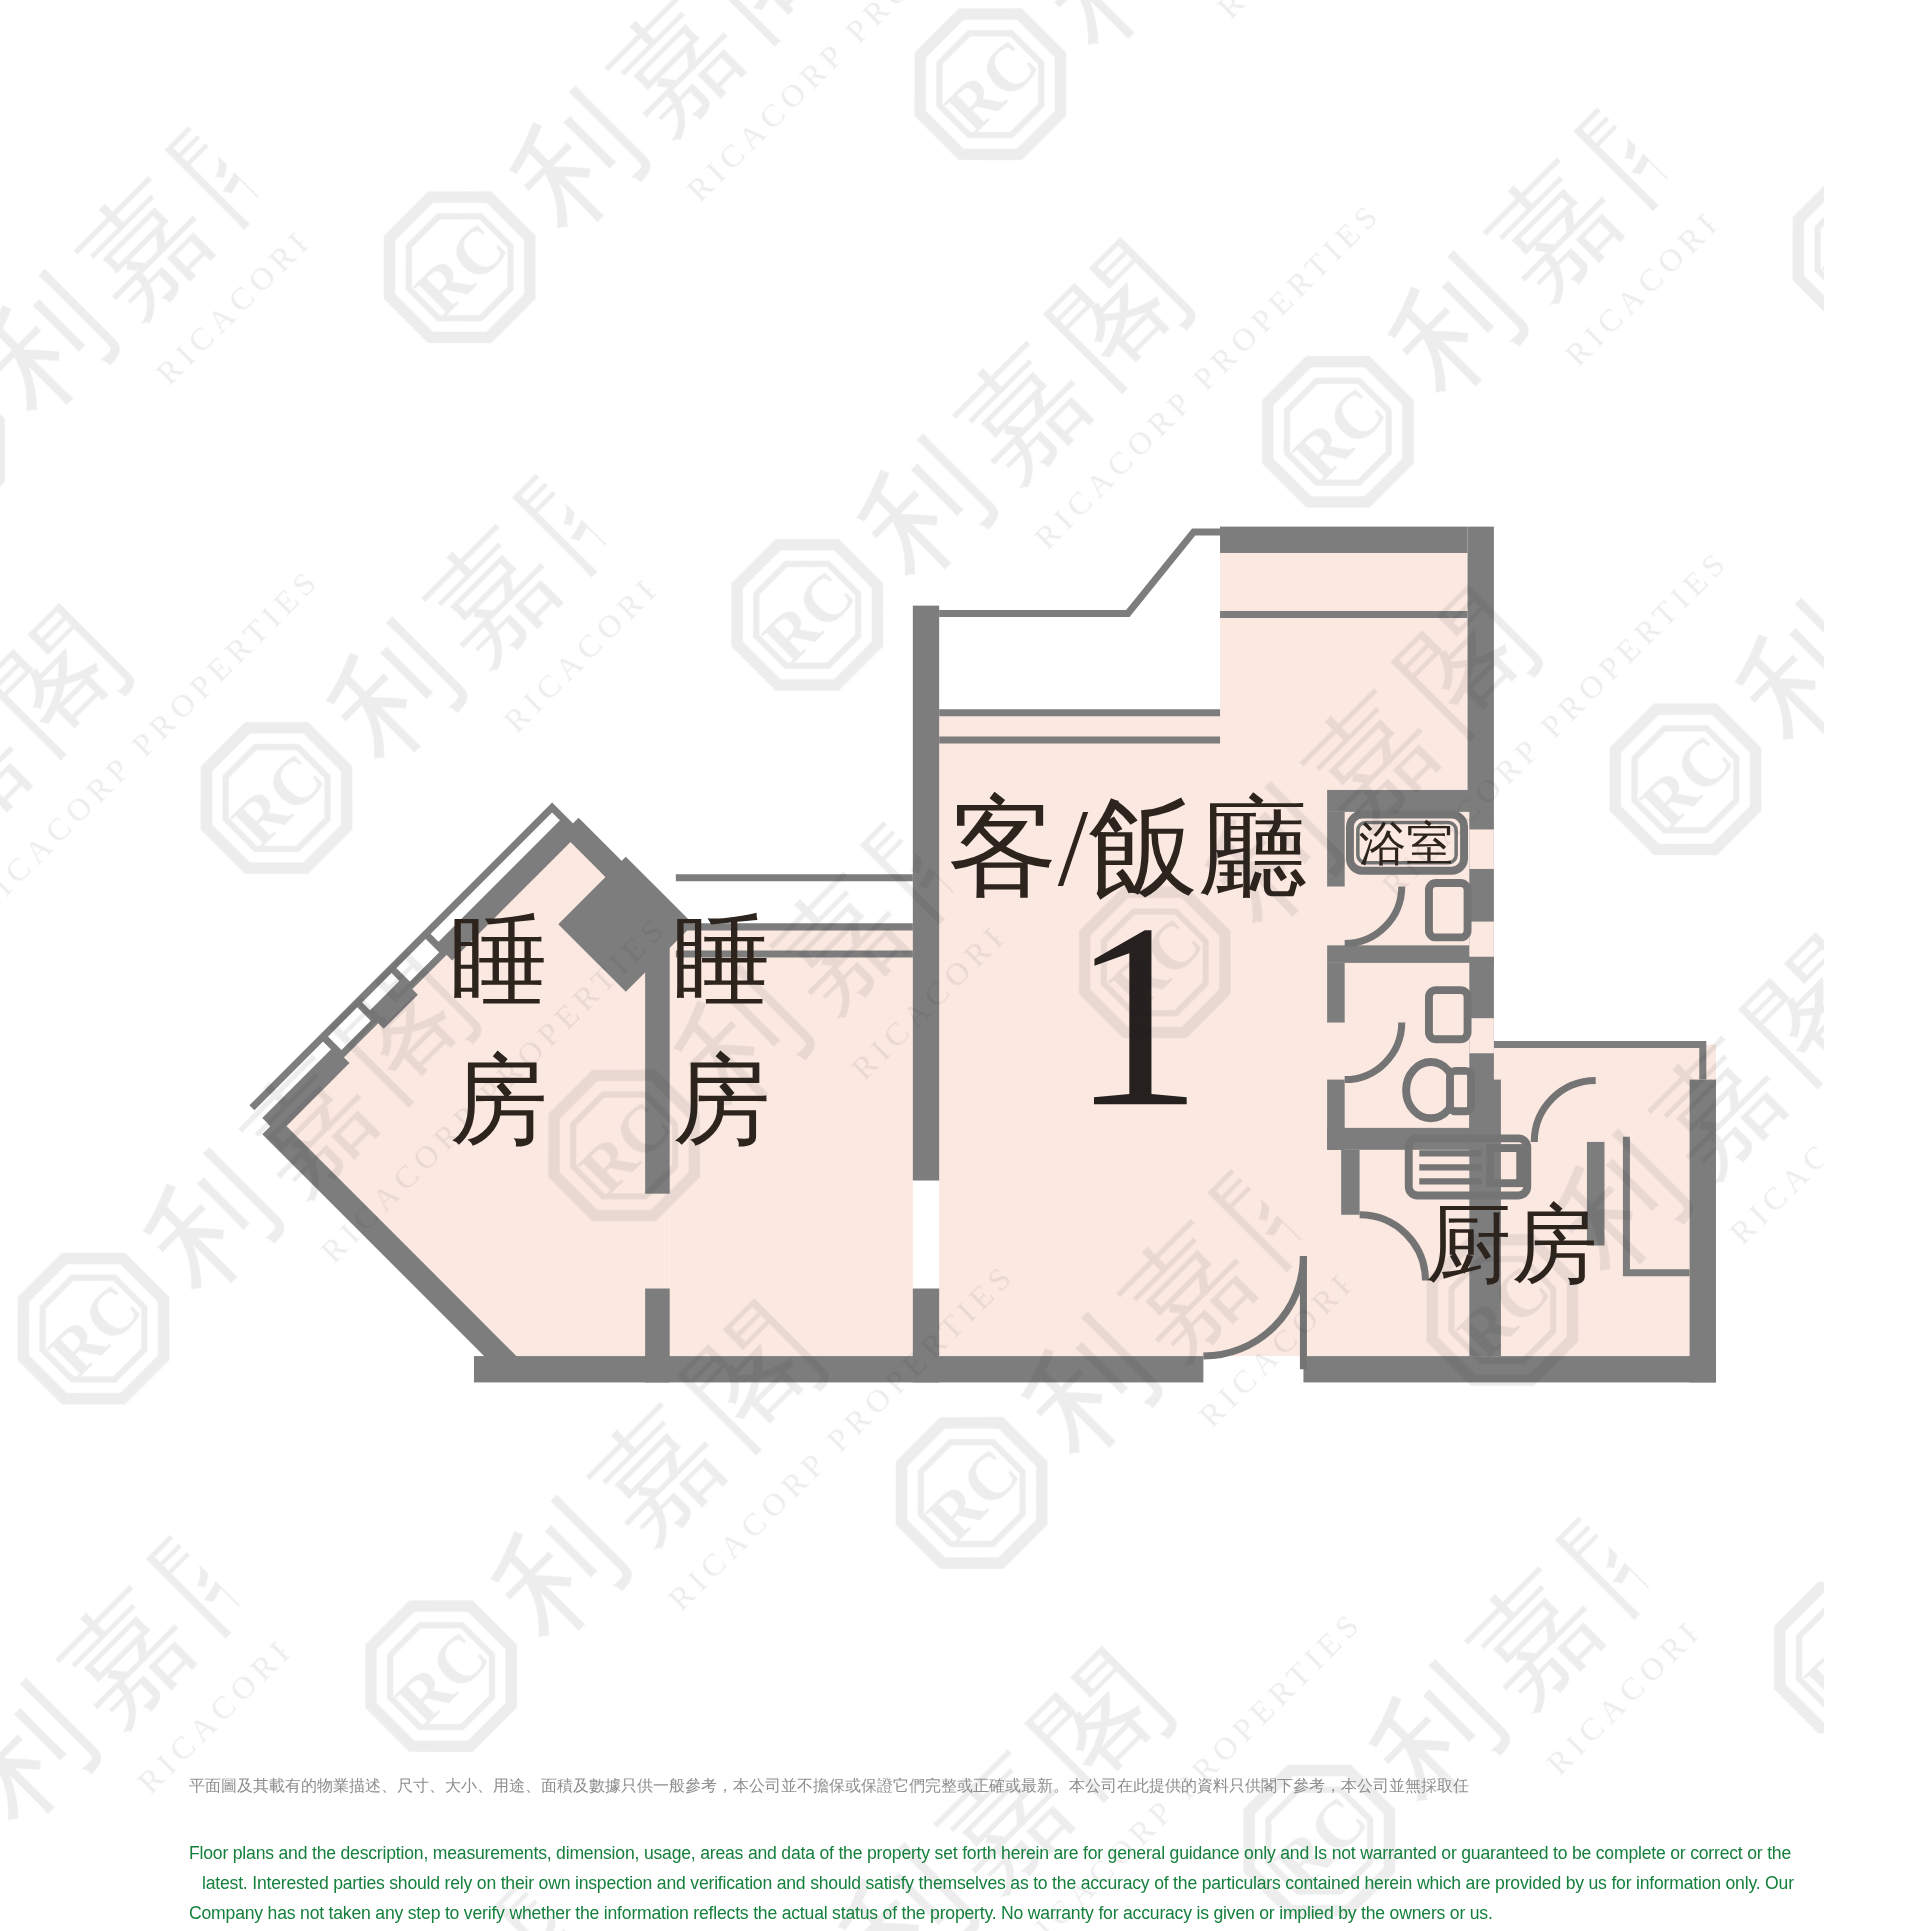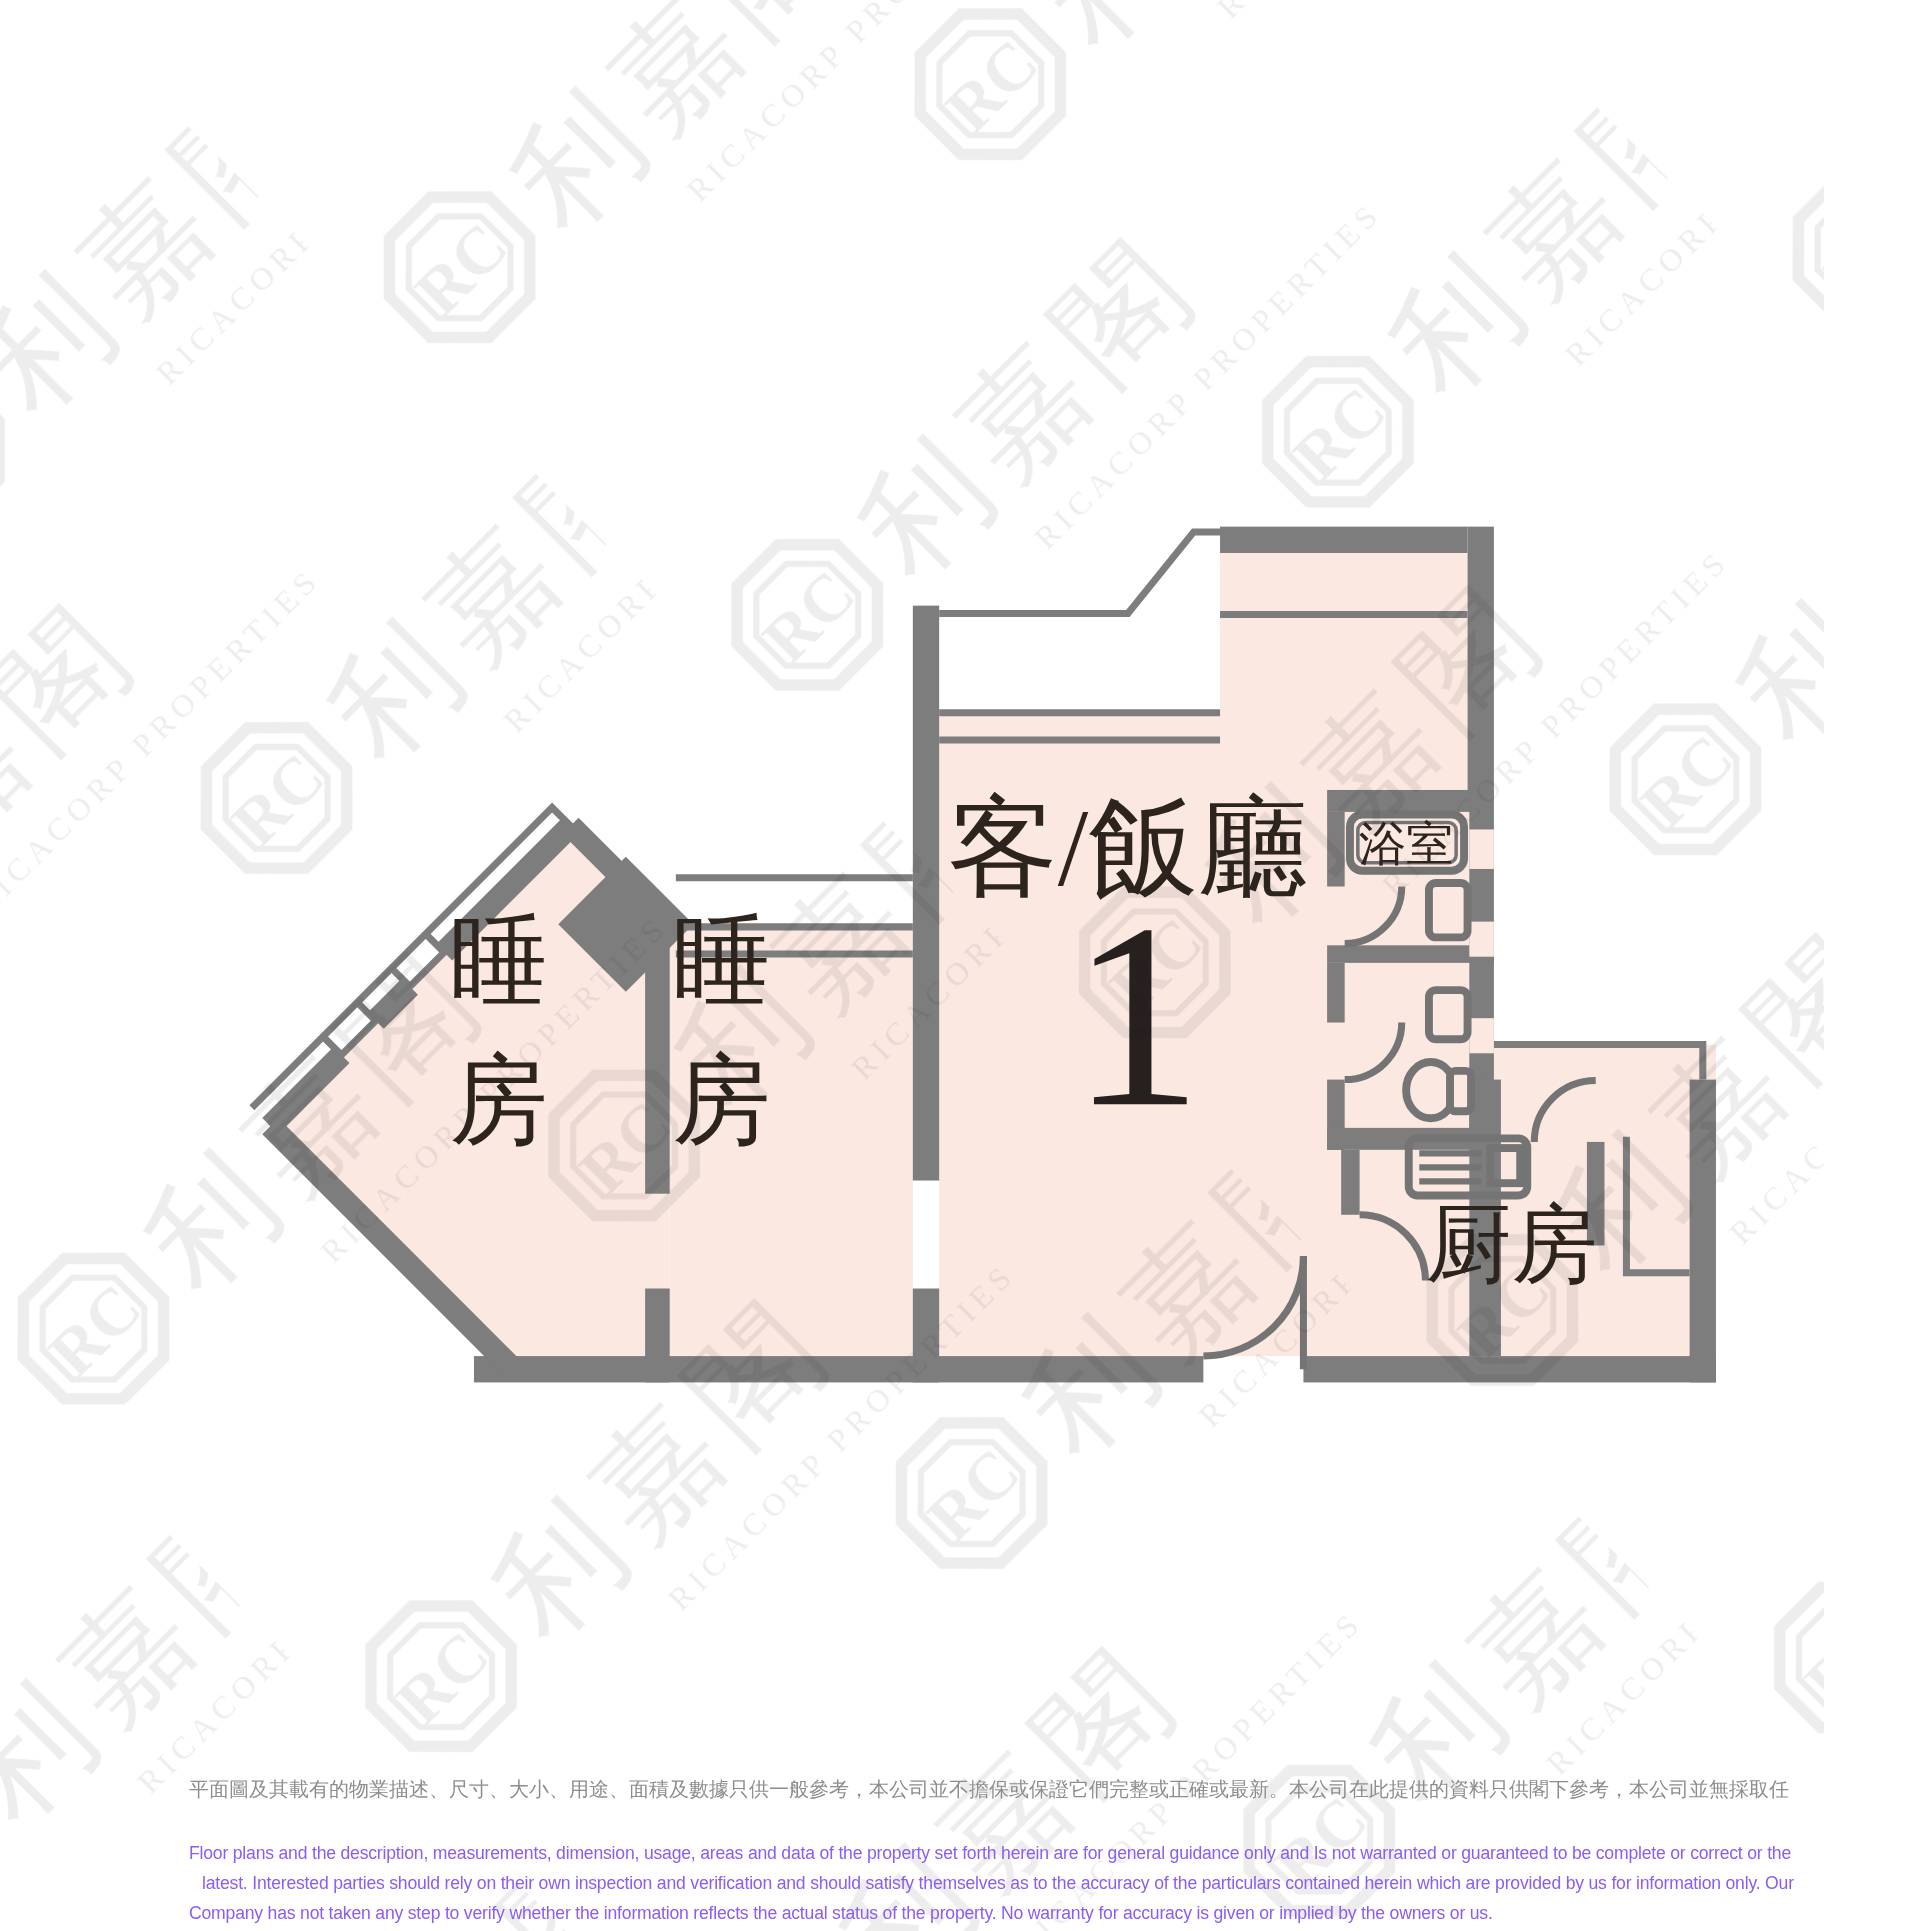--- a/index.html
+++ b/index.html
@@ -2,22 +2,22 @@
 <html style="font-size:14px"><head>
 <meta charset="utf-8">
 <style>
   html,body{margin:0;padding:0;background:#ffffff;}
   #canvas{position:relative;width:1824px;height:1931px;background:#ffffff;overflow:hidden;
           font-family:"Liberation Sans", sans-serif;}
   #plan-svg{position:absolute;left:0;top:0;}
   .room-label{font-family:"Liberation Serif", serif;fill:#2d241e;}
   .unit-number{font-family:"Liberation Serif", serif;fill:#26211f;}
   .disclaimer{position:absolute;left:189px;white-space:nowrap;}
-  .disc-zh{font-size:20px;color:#8d8d8d;letter-spacing:0px;}
-  .disc-en{font-size:17.6px;color:#8b5cf6;letter-spacing:-0.2px;}
+  .disc-zh{font-size:16px;color:#8d8d8d;letter-spacing:0px;}
+  .disc-en{font-size:17.6px;color:#15803d;letter-spacing:-0.2px;}
 </style>
 </head>
 <body>
 
 <div id="canvas">
 
   <svg id="plan-svg" width="1931" height="1931" viewBox="0 0 2200 2200" xmlns="http://www.w3.org/2000/svg">
 
     <g fill="#fbe8e1">
       <rect x="1070" y="843" width="458" height="702"></rect>

